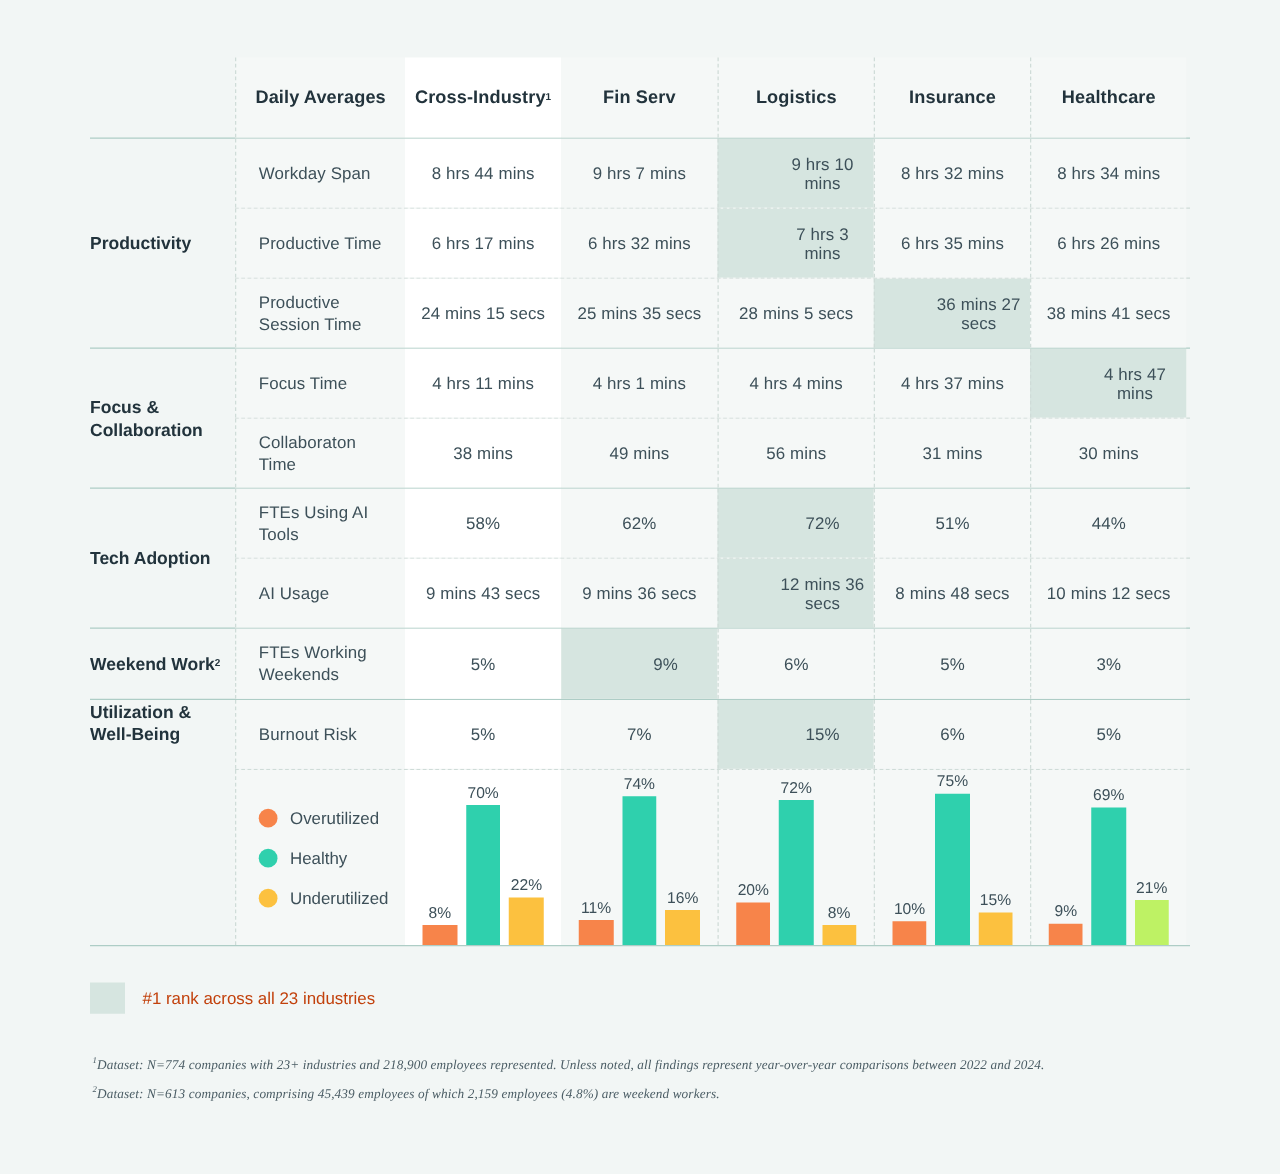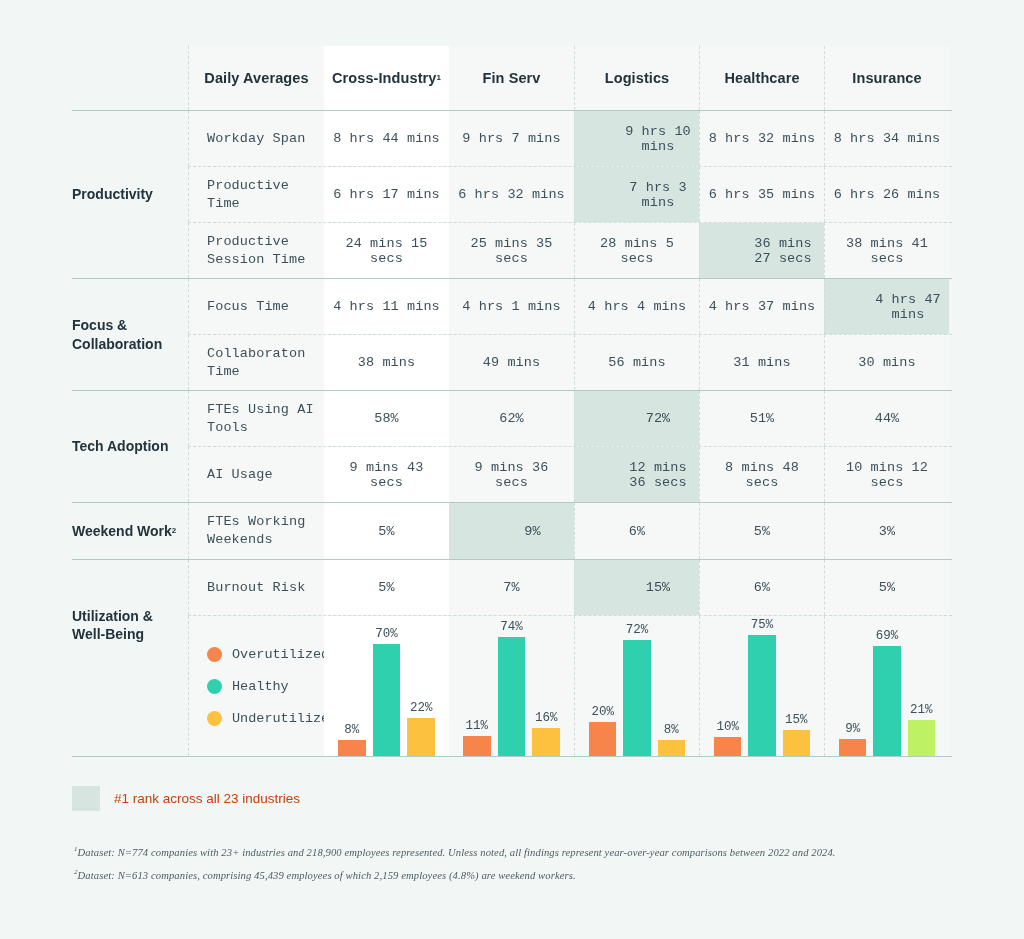--- a/index.html
+++ b/index.html
@@ -106,21 +106,21 @@
     font-size: 13.5px;
     color: #3d5059;
     line-height: 1.3;
     padding-left: 18px;
     text-align: left;
   }
 
   
   .block { display: flex; }
   .block-label { width: 116px; flex: 0 0 116px; display: flex; align-items: center; }
-  .block-rows { flex: 1; font-family: Liberation Mono, monospace; }
+  .block-rows { flex: 1; }
 
   
   .barcell {
     position: relative;
     height: 140px;
     display: flex;
     align-items: flex-end;
     justify-content: center;
     gap: 7px;
     padding: 0 14px 0 14px;
@@ -189,22 +189,22 @@
 
     <div class="row hdr">
       <div class="cell c-sec"></div>
       <div class="cell c-met col-bg-tint vsep">Daily Averages</div>
       <div class="cell c-val col-bg-white">
         <span>Cross-Industry</span>
           <sup>1</sup>
       </div>
       <div class="cell c-val col-bg-tint">Fin Serv</div>
       <div class="cell c-val col-bg-tint vsep">Logistics</div>
+      <div class="cell c-val col-bg-tint vsep">Insurance</div>
       <div class="cell c-val col-bg-tint vsep">Healthcare</div>
-      <div class="cell c-val col-bg-tint vsep">Insurance</div>
     </div>
 
     <div class="rule"></div>
 
     <div class="block">
       <div class="block-label c-sec seclabel">
         <span>Productivity</span>
       </div>
       <div class="block-rows">
         <div class="row" style="height:55px">
@@ -305,21 +305,21 @@
           <div class="cell c-val col-bg-tint vsep">6%</div>
           <div class="cell c-val col-bg-tint vsep">5%</div>
           <div class="cell c-val col-bg-tint vsep">3%</div>
         </div>
       </div>
     </div>
 
     <div class="rule"></div>
 
     <div class="block">
-      <div class="block-label c-sec seclabel" style="align-items:center;padding-bottom:66px">
+      <div class="block-label c-sec seclabel" style="align-items:flex-start;padding-bottom:66px">
         <span>Utilization &amp; Well-Being</span>
       </div>
       <div class="block-rows">
         <div class="row" style="height:55px">
           <div class="cell c-met metric col-bg-tint vsep">Burnout Risk</div>
           <div class="cell c-val col-bg-white">5%</div>
           <div class="cell c-val col-bg-tint">7%</div>
           <div class="cell c-val col-bg-tint vsep hl">15%</div>
           <div class="cell c-val col-bg-tint vsep">6%</div>
           <div class="cell c-val col-bg-tint vsep">5%</div>

